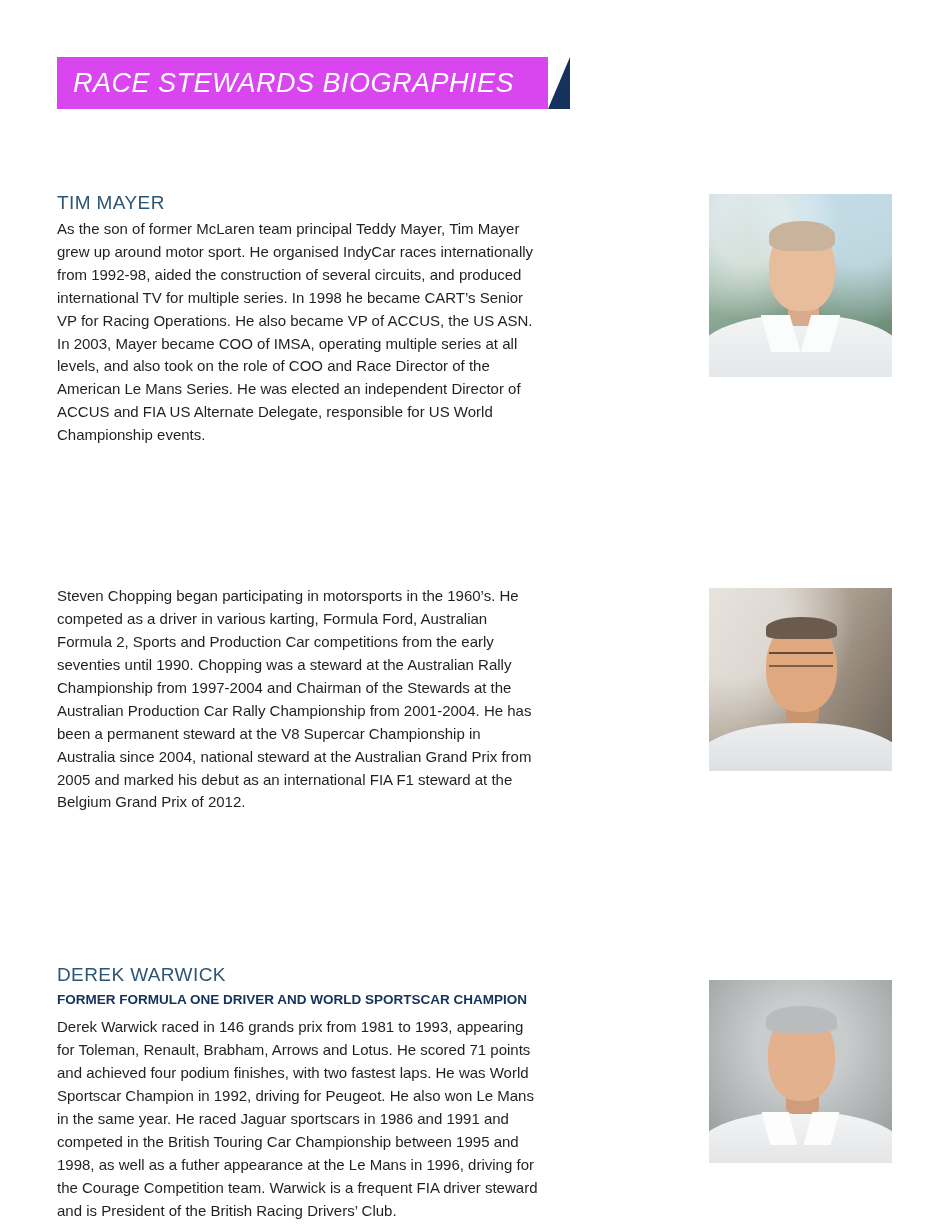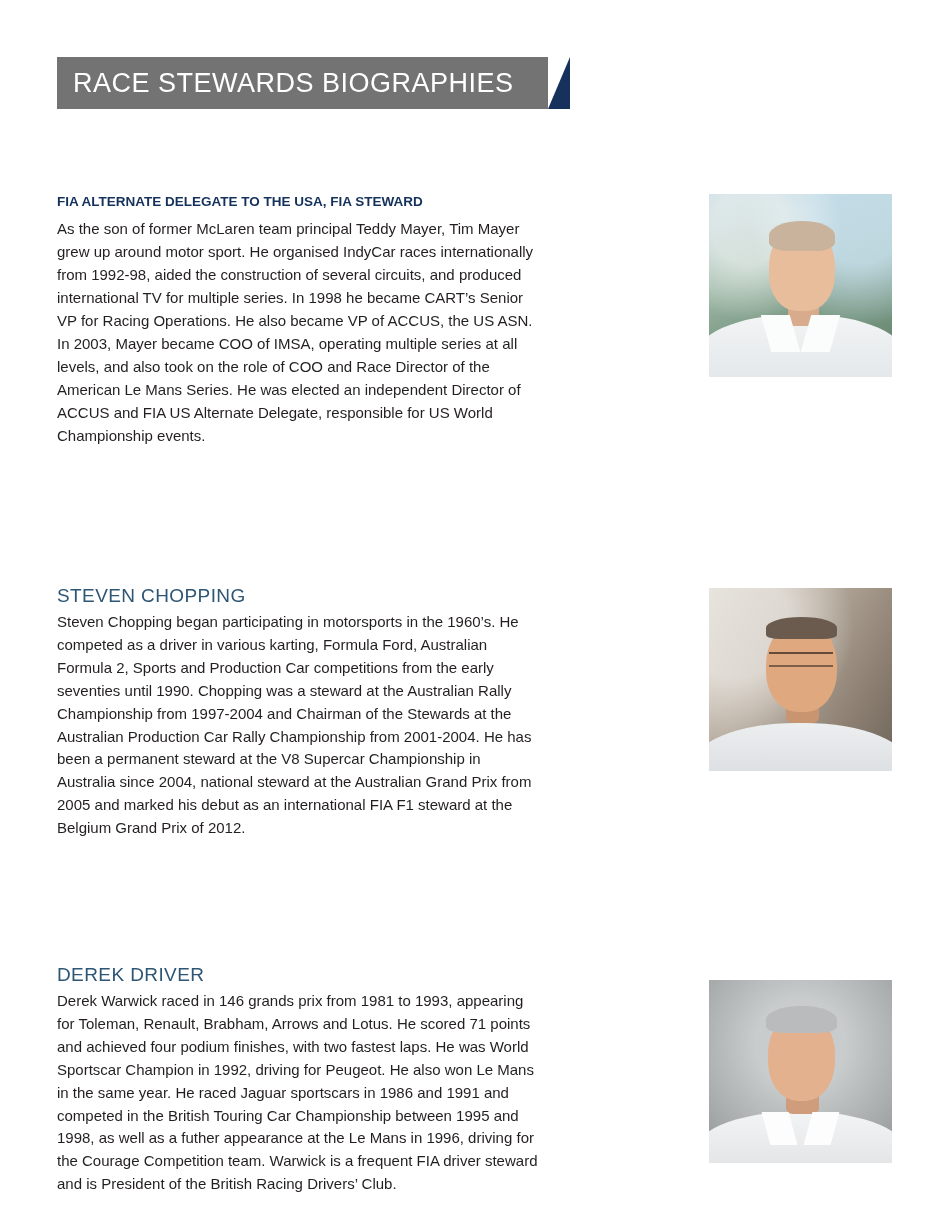--- a/index.html
+++ b/index.html
@@ -20,24 +20,25 @@
   
   .banner-wrap {
     position: absolute;
     left: 57px;
     top: 57px;
     height: 52px;
   }
   .banner {
     position: relative;
     height: 52px;
-    background: #737373;
+    background: #d946ef;
     padding: 0 34px 0 16px;
     display: flex;
     align-items: center;
+    font-style: italic;
   }
   .banner-title {
     color: #ffffff;
     font-size: 27px;
     letter-spacing: 0.5px;
     font-weight: 400;
     white-space: nowrap;
   }
   
   .banner-tail {
@@ -259,52 +260,52 @@
 
 <div class="banner-wrap">
   <div class="banner">
     <span class="banner-title">RACE STEWARDS BIOGRAPHIES</span>
     <span class="banner-tail"></span>
   </div>
 </div>
 
 <section class="bio clearfix" style="top:192px;">
   <div class="bio-text">
-    <h3 class="bio-role">FIA ALTERNATE DELEGATE TO THE USA, FIA STEWARD</h3>
+    <h2 class="bio-name">TIM MAYER</h2>
     <p class="bio-body">As the son of former McLaren team principal Teddy Mayer, Tim Mayer grew up around motor sport. He organised IndyCar races internationally from 1992-98, aided the construction of several circuits, and produced international TV for multiple series. In 1998 he became CART’s Senior VP for Racing Operations. He also became VP of ACCUS, the US ASN. In 2003, Mayer became COO of IMSA, operating multiple series at all levels, and also took on the role of COO and Race Director of the American Le Mans Series. He was elected an independent Director of ACCUS and FIA US Alternate Delegate, responsible for US World Championship events.</p>
   </div>
 </section>
 <div class="portrait p1" style="left:709px; top:194px;">
   <div class="sky"></div>
   <div class="shirt"></div>
   <div class="neck"></div>
   <div class="head"></div>
   <div class="hair"></div>
   <div class="collarL"></div>
   <div class="collarR"></div>
 </div>
 
 <section class="bio clearfix" style="top:585px;">
   <div class="bio-text">
-    <h2 class="bio-name">STEVEN CHOPPING</h2>
     <p class="bio-body">Steven Chopping began participating in motorsports in the 1960’s. He competed as a driver in various karting, Formula Ford, Australian Formula 2, Sports and Production Car competitions from the early seventies until 1990. Chopping was a steward at the Australian Rally Championship from 1997-2004 and Chairman of the Stewards at the Australian Production Car Rally Championship from 2001-2004.  He has been a permanent steward at the V8 Supercar Championship in Australia since 2004, national steward at the Australian Grand Prix from 2005 and marked his debut as an international FIA F1 steward at the Belgium Grand Prix of 2012.</p>
   </div>
 </section>
 <div class="portrait p2" style="left:709px; top:588px;">
   <div class="sky"></div>
   <div class="shirt"></div>
   <div class="neck"></div>
   <div class="head"></div>
   <div class="hair"></div>
   <div class="glasses"></div>
 </div>
 
 <section class="bio clearfix" style="top:964px;">
   <div class="bio-text">
-    <h2 class="bio-name">DEREK DRIVER</h2>
+    <h2 class="bio-name">DEREK WARWICK</h2>
+    <h3 class="bio-role">FORMER FORMULA ONE DRIVER AND WORLD SPORTSCAR CHAMPION</h3>
     <p class="bio-body">Derek Warwick raced in 146 grands prix from 1981 to 1993, appearing for Toleman, Renault, Brabham, Arrows and Lotus. He scored 71 points and achieved four podium finishes, with two fastest laps. He was World Sportscar Champion in 1992, driving for Peugeot. He also won Le Mans in the same year. He raced Jaguar sportscars in 1986 and 1991 and competed in the British Touring Car Championship between 1995 and 1998, as well as a futher appearance at the Le Mans in 1996, driving for the Courage Competition team. Warwick is a frequent FIA driver steward and is President of the British Racing Drivers’ Club.</p>
   </div>
 </section>
 <div class="portrait p3" style="left:709px; top:980px;">
   <div class="sky"></div>
   <div class="shirt"></div>
   <div class="neck"></div>
   <div class="head"></div>
   <div class="hair"></div>
   <div class="collarL"></div>

